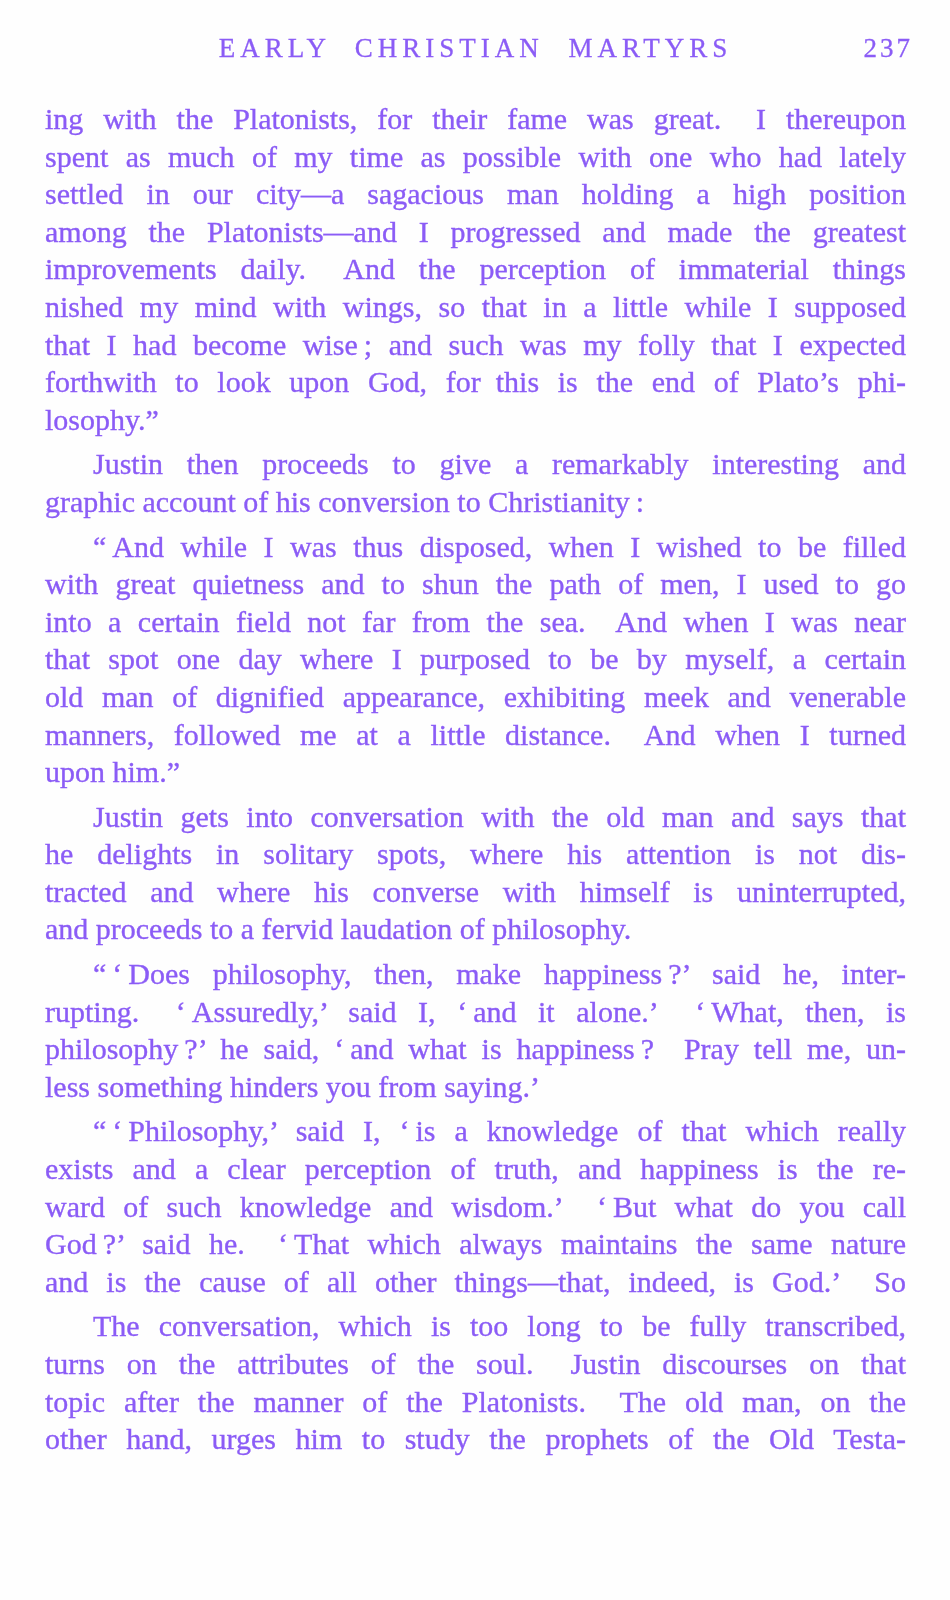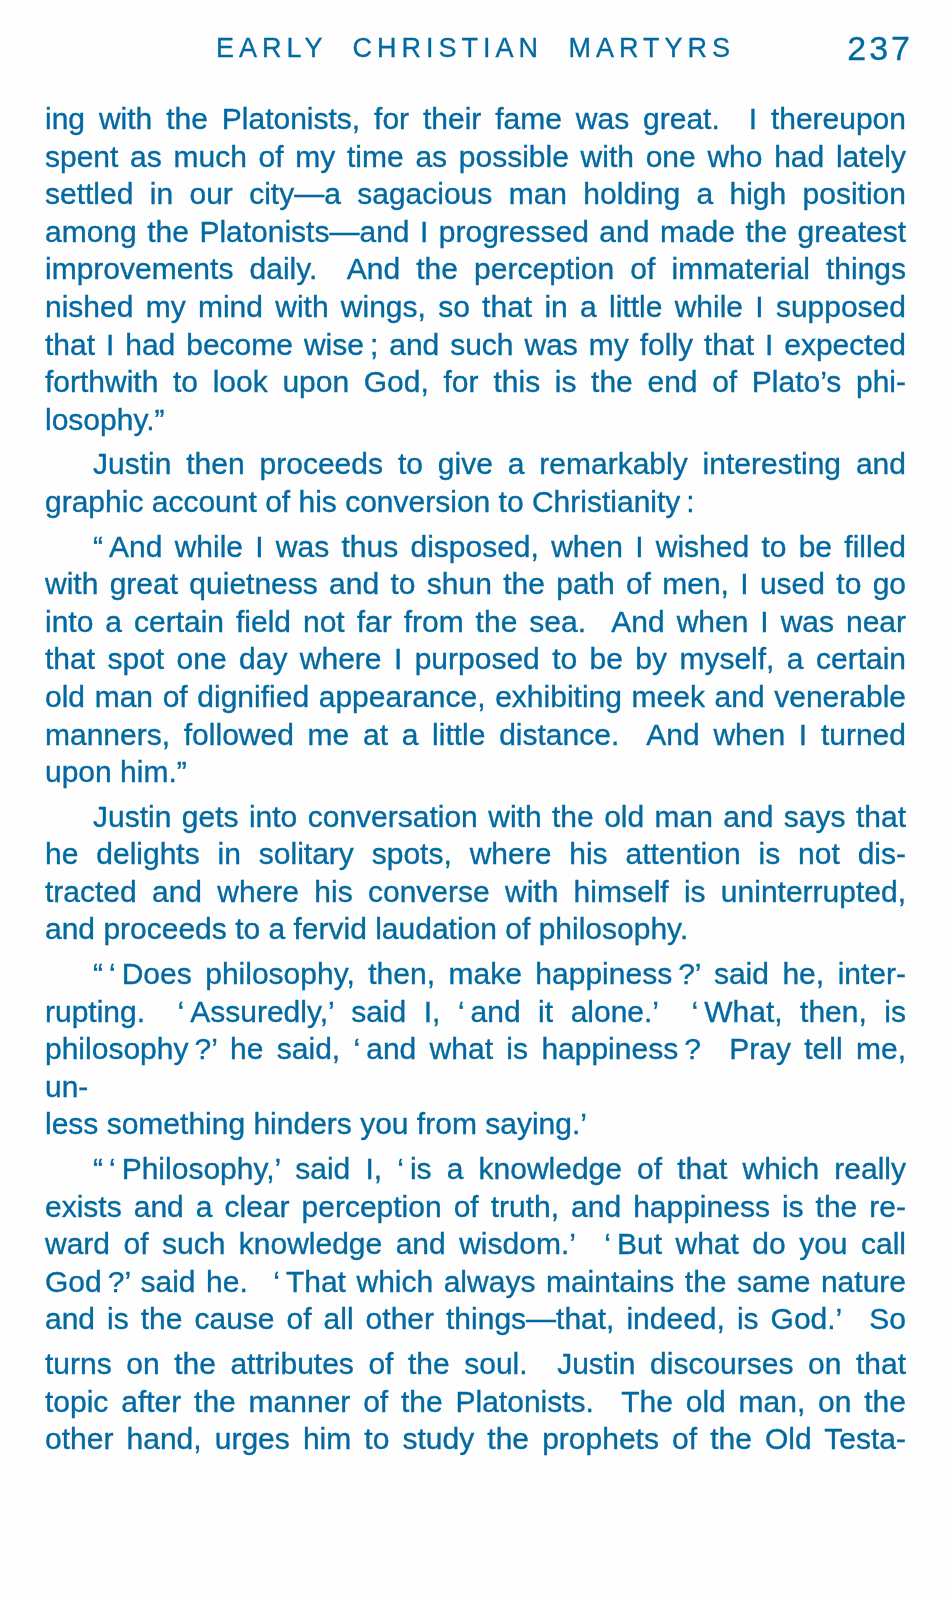--- a/index.html
+++ b/index.html
@@ -6,22 +6,22 @@
     margin: 0;
     padding: 0;
     background: #ffffff;
   }
   .page {
     position: relative;
     width: 950px;
     height: 1600px;
     background: #fefefe;
     overflow: hidden;
-    font-family: Liberation Sans, sans-serif;
-    color: #0369a1;
+    font-family: Liberation Serif, serif;
+    color: #8b5cf6;
   }
   
   .running-header {
     position: absolute;
     top: 31px;
     left: 38px;
     right: 37px;
     height: 34px;
   }
   .running-title {
@@ -30,21 +30,21 @@
     font-size: 27px;
     line-height: 34px;
     letter-spacing: 5px;
     word-spacing: 13px;
     -webkit-text-stroke: 0.3px currentColor;
   }
   .page-number {
     position: absolute;
     right: 0;
     top: 0;
-    font-size: 34px;
+    font-size: 27px;
     line-height: 34px;
     letter-spacing: 3px;
     -webkit-text-stroke: 0.3px currentColor;
   }
   
   .page-body {
     position: absolute;
     top: 93px;
     left: 38px;
     right: 37px;
@@ -110,18 +110,19 @@
         <div class="line">less something hinders you from saying.’</div>
       </div>
       <div class="para">
         <div class="line just indent">“ ‘ Philosophy,’ said I, ‘ is a knowledge of that which really</div>
         <div class="line just">exists and a clear perception of truth, and happiness is the re-</div>
         <div class="line just">ward of such knowledge and wisdom.’  ‘ But what do you call</div>
         <div class="line just">God ?’ said he.  ‘ That which always maintains the same nature</div>
         <div class="line just">and is the cause of all other things—that, indeed, is God.’  So</div>
       </div>
       <div class="para">
+        <div class="line just indent">The conversation, which is too long to be fully transcribed,</div>
         <div class="line just">turns on the attributes of the soul.  Justin discourses on that</div>
         <div class="line just">topic after the manner of the Platonists.  The old man, on the</div>
         <div class="line just">other hand, urges him to study the prophets of the Old Testa-</div>
       </div>
     </div>
 </div>
 
 </body></html>

